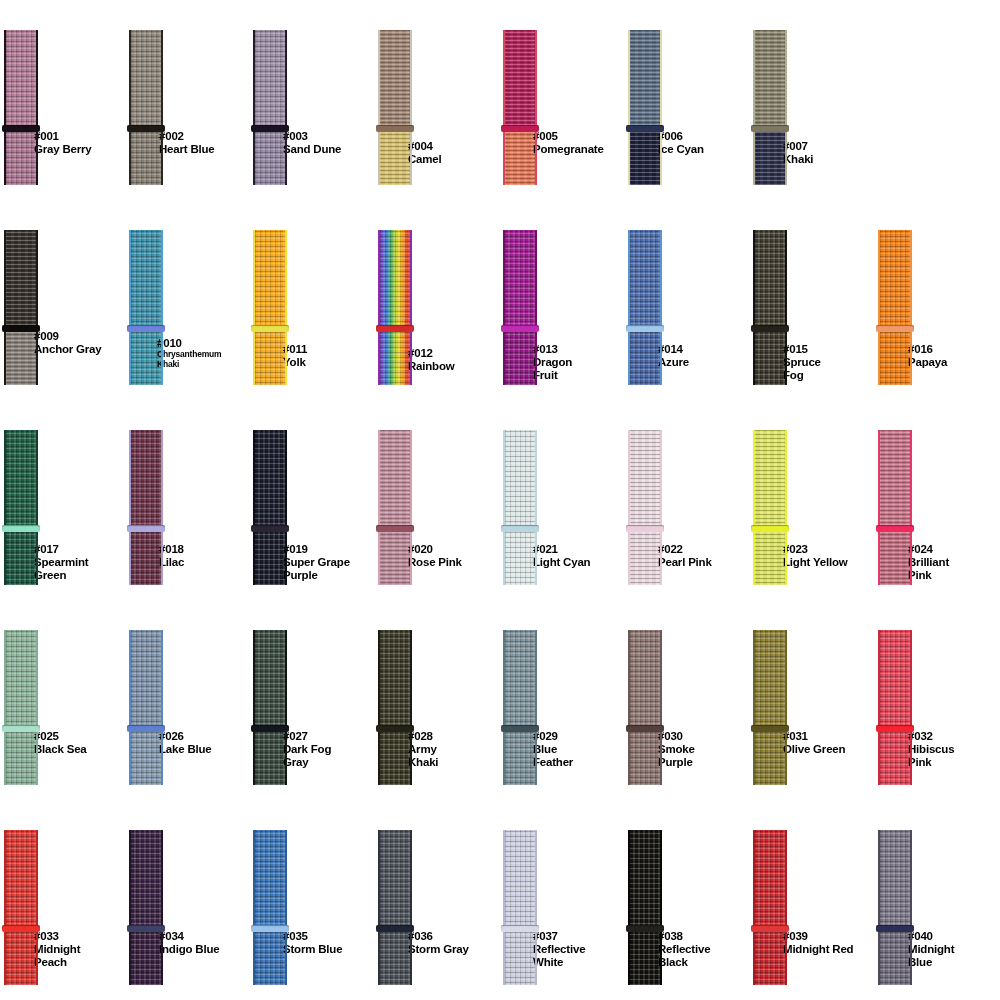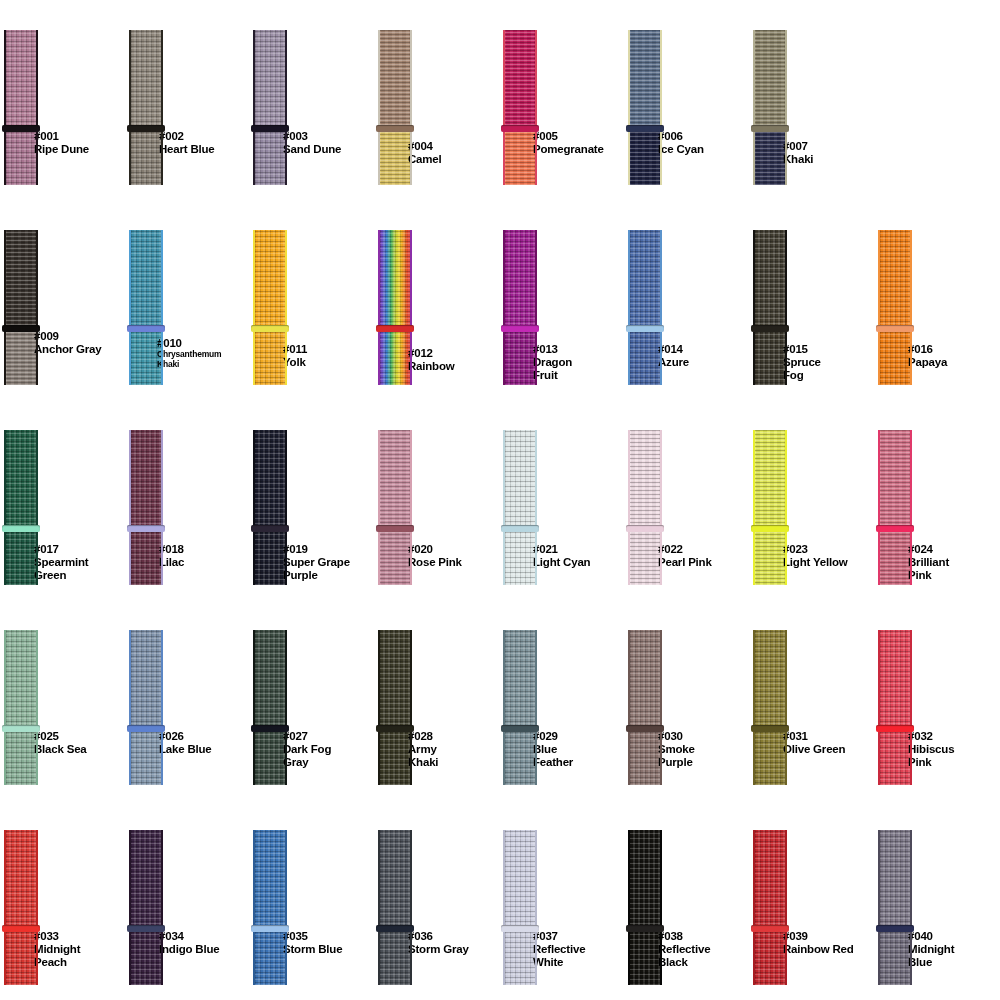--- a/index.html
+++ b/index.html
@@ -136,21 +136,21 @@
         <div class="seg top" style="height: 99px; background: rgb(176, 122, 148);">
           <div class="weave dense"></div>
         </div>
         <div class="seg bot" style="height: 56px; background: rgb(168, 116, 144);">
           <div class="weave dense"></div>
         </div>
         <div class="edge l" style="background: rgb(28, 17, 24);"></div>
         <div class="edge r" style="background: rgb(28, 17, 24);"></div>
       </div>
       <div class="keeper" style="left: 2px; top: 125px; background: rgb(21, 16, 21);"></div>
-      <div class="label" style="left: 34px; top: 130px; font-size: 11.5px; color: rgb(0, 0, 0);"><span class="id">#001</span><span class="nm">Ripe Dune</span></div>
+      <div class="label" style="left: 34px; top: 130px; font-size: 11.5px; color: rgb(0, 0, 0);"><span class="id">#001</span><span class="nm">Gray Berry</span></div>
     </div>
     <div class="swatch" style="left: 125px; top: 0px;">
       <div class="band" style="left: 4px; top: 30px; width: 34px; height: 155px;">
         <div class="seg top" style="height: 99px; background: rgb(141, 133, 122);">
           <div class="weave dense"></div>
         </div>
         <div class="seg bot" style="height: 56px; background: rgb(133, 125, 114);">
           <div class="weave dense"></div>
         </div>
         <div class="edge l" style="background: rgb(42, 39, 32);"></div>
@@ -668,21 +668,21 @@
         <div class="seg top" style="height: 99px; background: rgb(198, 41, 47);">
           <div class="weave dense"></div>
         </div>
         <div class="seg bot" style="height: 56px; background: rgb(194, 38, 44);">
           <div class="weave dense"></div>
         </div>
         <div class="edge l" style="background: rgb(168, 28, 34);"></div>
         <div class="edge r" style="background: rgb(168, 28, 34);"></div>
       </div>
       <div class="keeper" style="left: 2px; top: 125px; background: rgb(224, 56, 58);"></div>
-      <div class="label" style="left: 34px; top: 130px; font-size: 11.5px; color: rgb(0, 0, 0);"><span class="id">#039</span><span class="nm">Rainbow Red</span></div>
+      <div class="label" style="left: 34px; top: 130px; font-size: 11.5px; color: rgb(0, 0, 0);"><span class="id">#039</span><span class="nm">Midnight Red</span></div>
     </div>
     <div class="swatch" style="left: 874px; top: 800px;">
       <div class="band" style="left: 4px; top: 30px; width: 34px; height: 155px;">
         <div class="seg top" style="height: 99px; background: rgb(123, 118, 134);">
           <div class="weave dense"></div>
         </div>
         <div class="seg bot" style="height: 56px; background: rgb(110, 106, 122);">
           <div class="weave dense"></div>
         </div>
         <div class="edge l" style="background: rgb(78, 74, 90);"></div>

